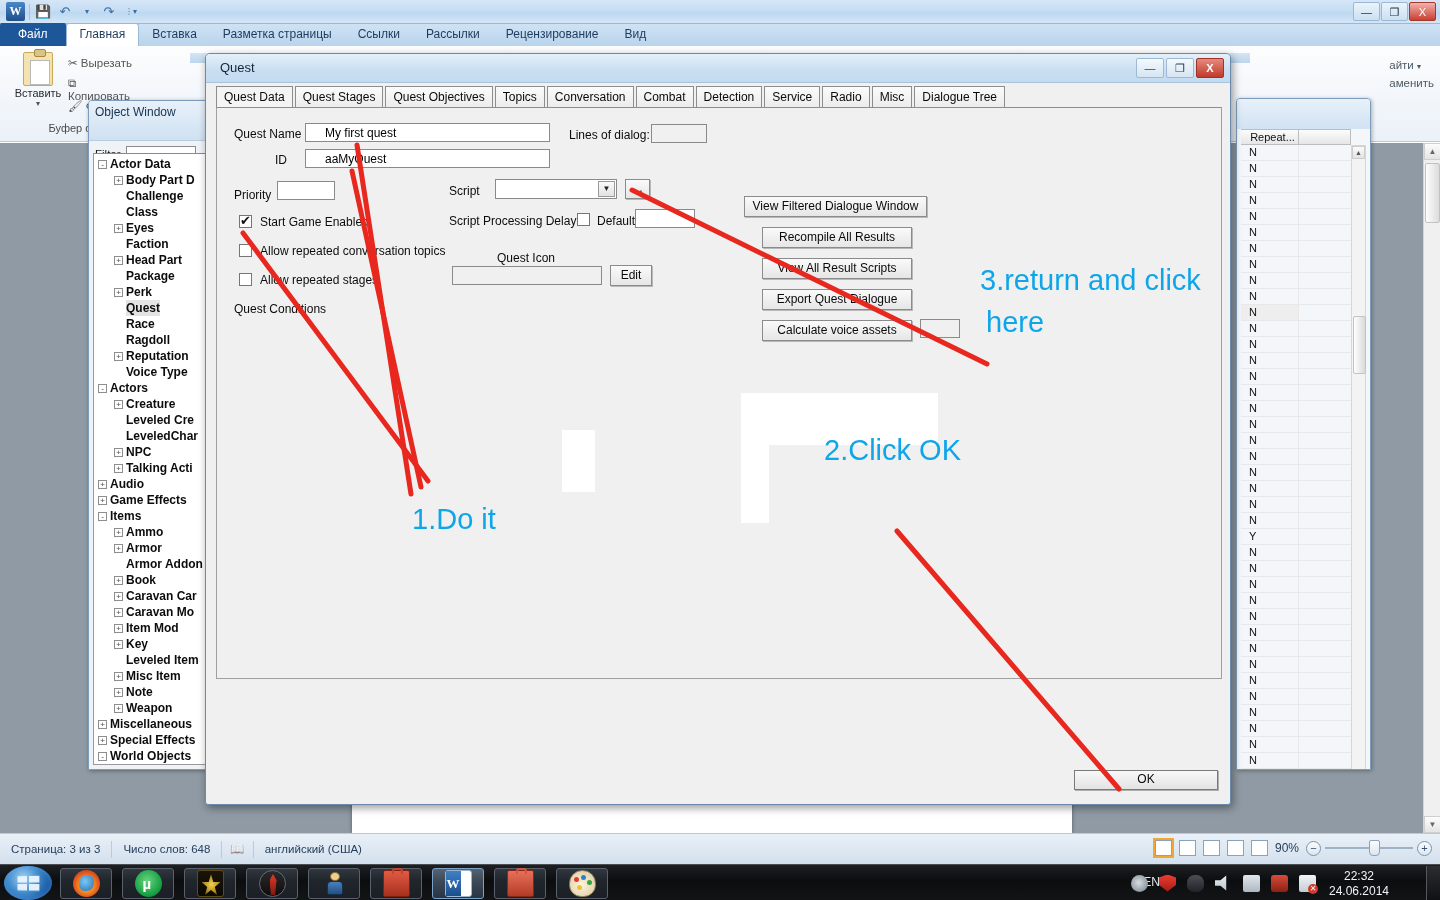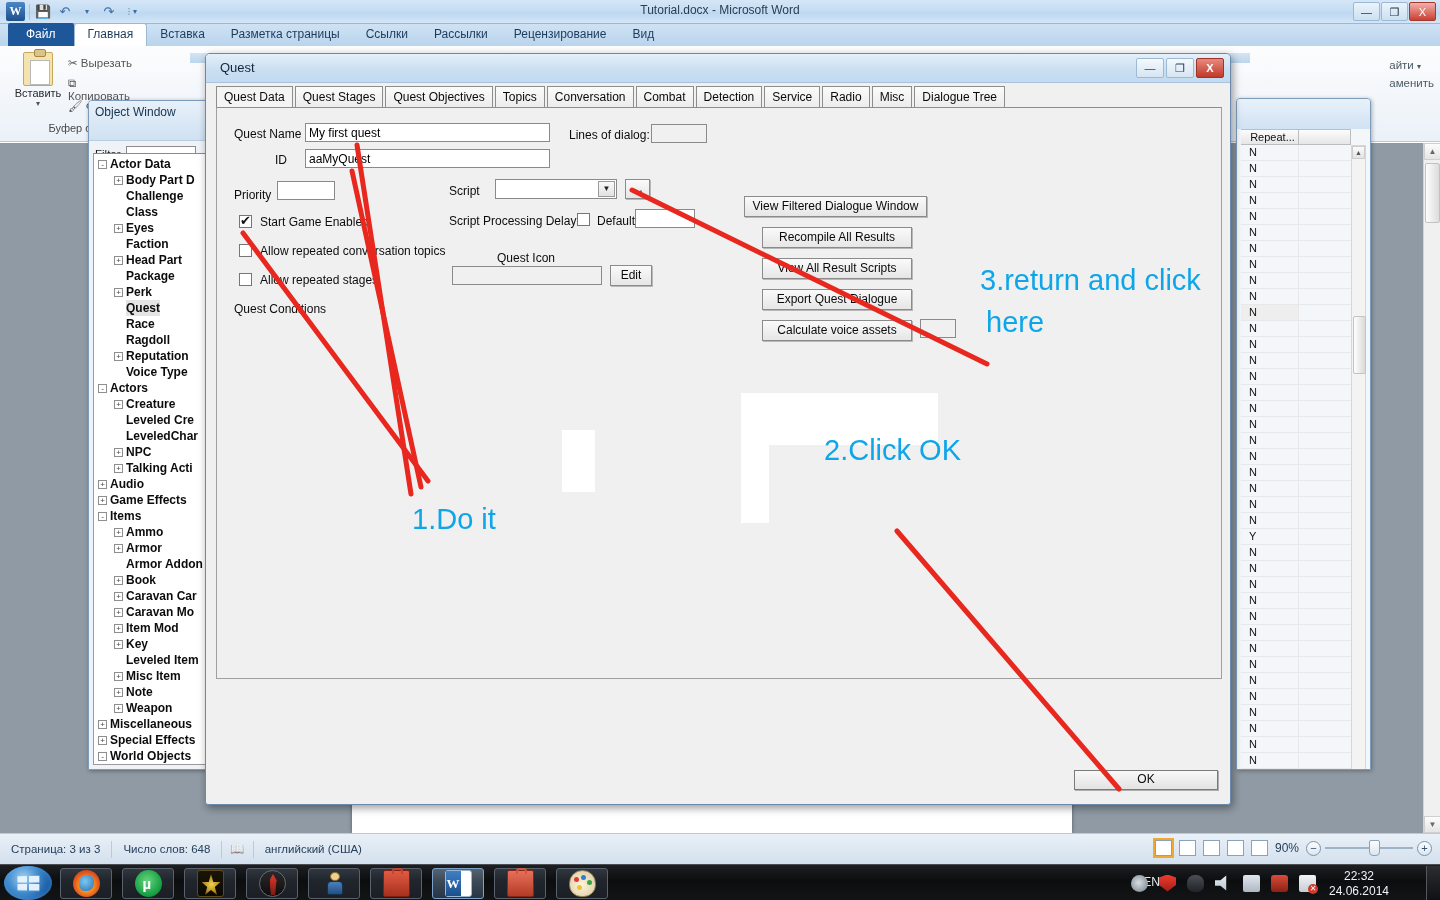--- a/index.html
+++ b/index.html
@@ -40,21 +40,21 @@
     width:27px; height:19px; line-height:18px; text-align:center; font-size:11px;
     background:linear-gradient(to bottom,#eaf3fb,#cde0f0); border:1px solid #9bb9d4;
     color:#20354d; border-radius:2px;
   }
   .win-ctl div.close { background:linear-gradient(to bottom,#f3b1ab,#c94033); border-color:#a33a2e; color:#fff; }
 
   .ribbon-tabs {
     position:absolute; left:0; top:24px; width:1440px; height:22px;
     background:linear-gradient(to bottom,#cfe2f4,#b9d4ec);
     font-size:12px; color:#1d3b5c;
-    display:flex; align-items:flex-end; padding-left:8px;
+    display:flex; align-items:flex-end; padding-left:0;
   }
   .rtab { padding:2px 13px 3px; line-height:17px; }
   .rtab.file { background:#1e5799; color:#fff; padding:3px 18px; border-radius:2px 2px 0 0;}
   .rtab.active { background:#fff; border:1px solid #9bb9d4; border-bottom:none; border-radius:3px 3px 0 0;margin-top:40px; }
 
   .ribbon-body {
     position:absolute; left:0; top:46px; width:1440px; height:96px;
     background: linear-gradient(to bottom,#fdfdfe,#eaf1f8);
     border-bottom:1px solid #b6cadb;
   }
@@ -178,21 +178,21 @@
   }
   .qtab.active { background:#f4f4f4; border-bottom-color:#f4f4f4; }
 
   .qd-body {
     position:absolute; left:10px; top:53px; width:1006px; height:572px;
     background:#f0f0f0; border:1px solid #a0a0a0; border-top:1px solid #8d8d8d;
   }
   .lbl { position:absolute; font-size:12px; color:#0c0c0c; }
   .tfield {
     position:absolute; background:#fff; border:1px solid #8a8a8a;
-    font-size:12px; color:#000; padding:1px 3px; line-height:16px; height:19px;
+    font-size:12px; color:#000; padding:1px 19px; line-height:16px; height:19px;
   }
   .tfield.gray { background:#f0f0f0; }
   .btn {
     position:absolute; border:1px solid #8b8b8b; background:linear-gradient(to bottom,#fafafa,#e6e6e6);
     font-size:12px; color:#0a0a0a; text-align:center; line-height:19px; height:21px;
     box-shadow: 1px 1px 0 #b8b8b8;
   }
   .cb { position:absolute; width:13px; height:13px; background:#fff; border:1px solid #767676; }
   .cb.checked:after {
     content:"✔"; position:absolute; left:0px; top:-3px; font-size:13px; color:#111;
@@ -265,21 +265,20 @@
     <div class="word-titlebar">
       <div class="qat">
         <div class="wicon">W</div>
         <div class="sep"></div>
         <div class="qbtn save">💾</div>
         <div class="qbtn">↶</div>
         <div class="qbtn" style="font-size:8px">▾</div>
         <div class="qbtn">↷</div>
         <div class="qbtn" style="font-size:8px">⋮▾</div>
       </div>
-      <div class="word-title">Tutorial.docx  -  Microsoft Word</div>
       <div class="win-ctl">
         <div>—</div>
         <div>❐</div>
         <div class="close">X</div>
       </div>
     </div>
 
     <div class="ribbon-tabs">
       <div class="rtab file">Файл</div>
       <div class="rtab active">Главная</div>

